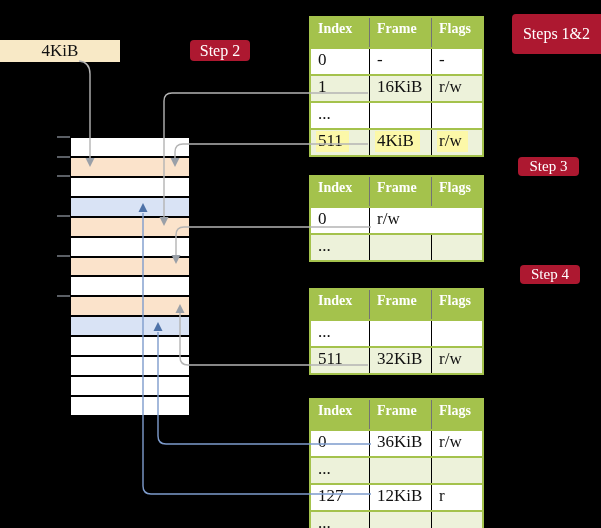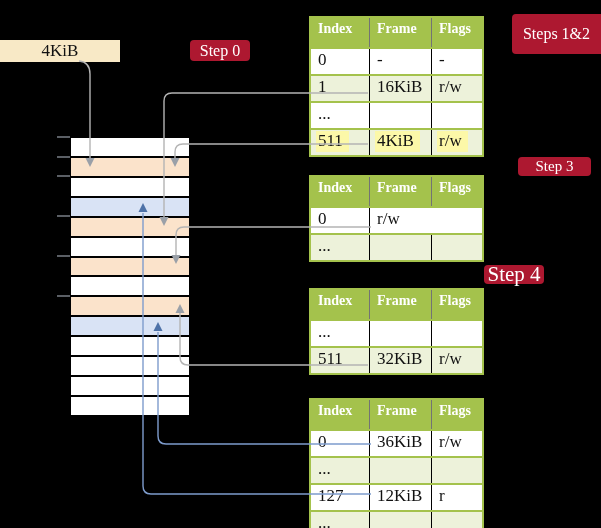--- a/index.html
+++ b/index.html
@@ -16,22 +16,22 @@
   .legend{position:absolute;left:0;top:40px;width:120px;height:22px;
     background:var(--legend-cream);color:#111;font-size:17px;
     display:flex;align-items:center;justify-content:center;}
 
   
   .badge{position:absolute;background:var(--badge-red);color:#fff;
     border-radius:4px;display:flex;align-items:center;justify-content:center;
     font-size:16px;line-height:1;}
   #badge-step0{left:190px;top:40px;width:60px;height:21px;}
   #badge-steps12{left:512px;top:14px;width:89px;height:40px;border-top-right-radius:0;border-bottom-right-radius:0;}
-  #badge-step3{left:518px;top:157px;width:73px;height:19px;font-size:15px;}
-  #badge-step4{left:484px;top:265px;width:60px;height:19px;font-size:21px;}
+  #badge-step3{left:518px;top:157px;width:61px;height:19px;font-size:15px;}
+  #badge-step4{left:520px;top:265px;width:60px;height:19px;font-size:15px;}
 
   
   .pt{position:absolute;left:309px;width:175px;border:2px solid var(--header-green);
     background:#fff;box-sizing:border-box;}
   #table-level1{top:16px;} #table-level2{top:175px;} #table-level3{top:288px;} #table-level4{top:398px;}
   .pt-head,.pt-row{display:grid;grid-template-columns:58px 62px 51px;}
   .pt-head{height:29px;background:var(--header-green);}
   .pt-hcell{color:#fff;font-weight:bold;font-size:14px;padding:3px 0 0 7px;box-sizing:border-box;}
   .pt-hcell.c2,.pt-hcell.c3{border-left:1px solid #737373;}
   .pt-row{height:25px;border-top:2px solid var(--header-green);background:#fff;}
@@ -50,21 +50,21 @@
   
   #overlay{position:absolute;left:0;top:0;z-index:5;pointer-events:none;}
 </style>
 </head>
 <body>
 
 <div id="canvas">
 
   <div class="legend">4KiB</div>
 
-  <div class="badge" id="badge-step0">Step 0</div>
+  <div class="badge" id="badge-step0">Step 2</div>
   <div class="badge" id="badge-steps12">Steps 1&amp;2</div>
   <div class="badge" id="badge-step3">Step 3</div>
   <div class="badge" id="badge-step4">Step 4</div>
 
   <div class="pt" id="table-level1">
       <div class="pt-head">
         <div class="pt-hcell c1">Index</div>
         <div class="pt-hcell c2">Frame</div>
         <div class="pt-hcell c3">Flags</div>
       </div>

